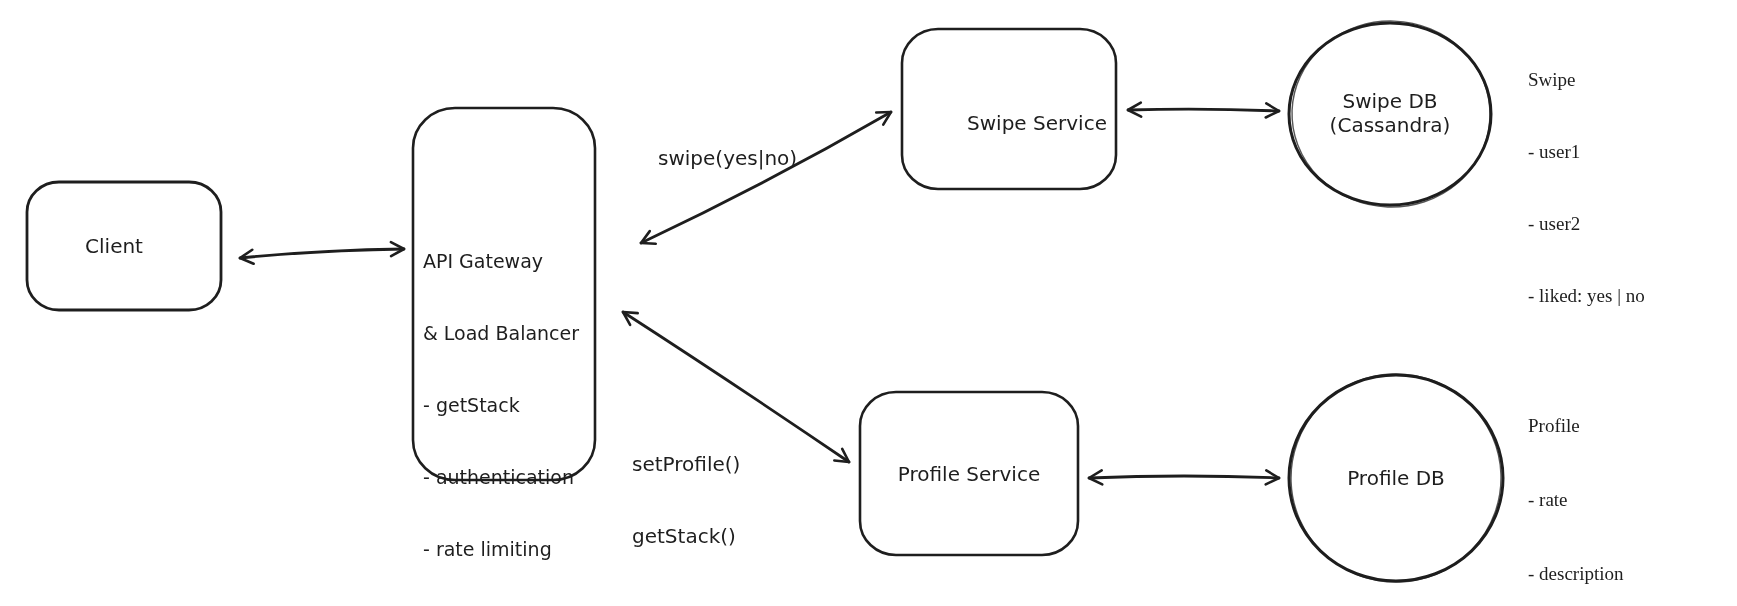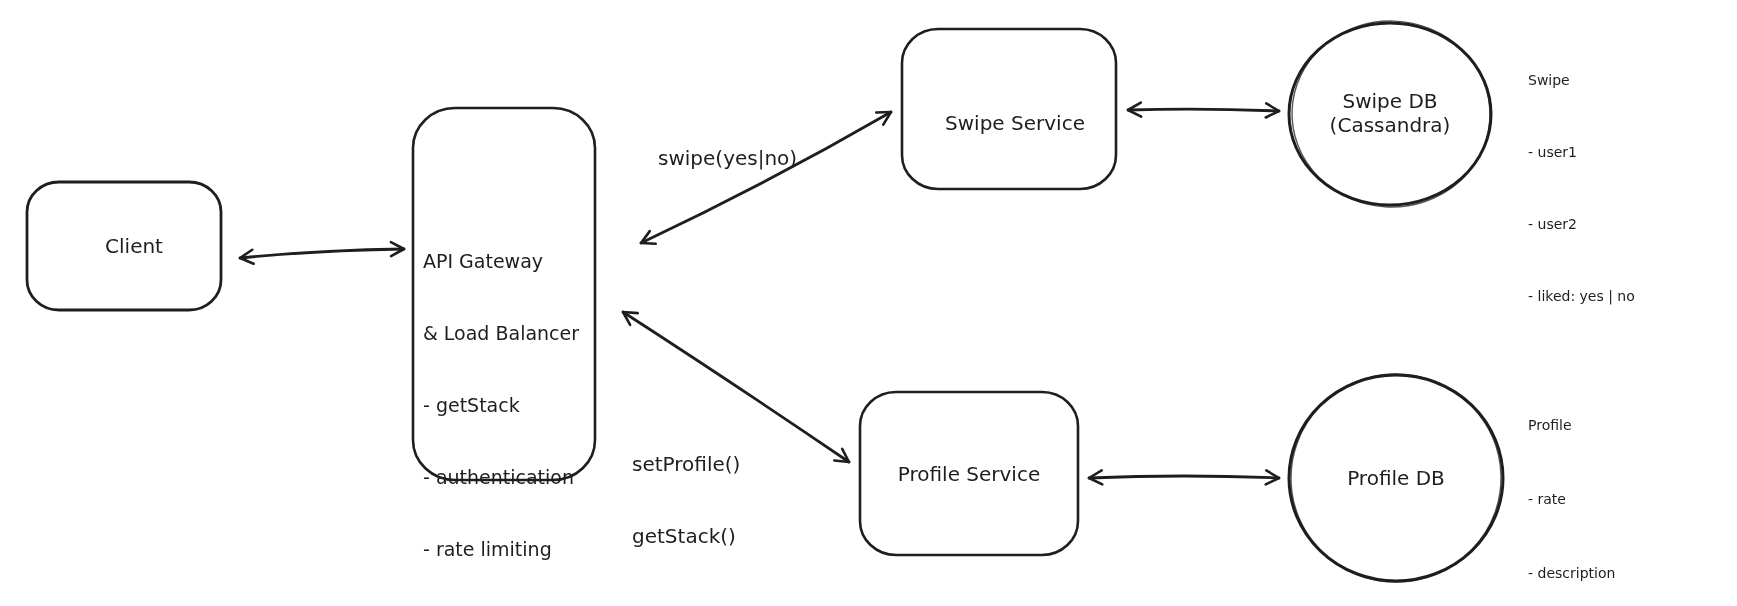--- a/index.html
+++ b/index.html
@@ -25,21 +25,21 @@
     font-size: 20px;
   }
   .center {
     display: flex;
     align-items: center;
     justify-content: center;
     text-align: center;
   }
   .node-text { font-size: 20px; }
   .multiline div { height: 24px; }
-  .annot { font-size: 14px; }
+  .annot { font-size: 19px; font-family: Liberation Serif, serif; }
   .annot div { height: 24px; }
   .edge-label { font-size: 20px; margin-top: 16px; }
 </style>
 </head>
 <body>
 
 <div class="canvas">
 
   <svg class="layer" viewBox="0 0 1737 606">
     <defs>
@@ -59,31 +59,31 @@
     <ellipse cx="1396" cy="478" rx="107" ry="103" fill="none" stroke="#1e1e1e" stroke-width="3"></ellipse>
     <ellipse cx="1396" cy="478" rx="105" ry="104" transform="rotate(-2 1396 478)" fill="none" stroke="#1e1e1e" stroke-width="1.4" opacity="0.75"></ellipse>
 
     <path d="M 240 258 Q 322 250 404 249" fill="none" stroke="#1e1e1e" stroke-width="2.8" stroke-linecap="round" marker-start="url(#ah)" marker-end="url(#ah)"></path>
     <path d="M 641 243 Q 770 182 891 112" fill="none" stroke="#1e1e1e" stroke-width="2.8" stroke-linecap="round" marker-start="url(#ah)" marker-end="url(#ah)"></path>
     <path d="M 1128 110 Q 1204 108 1279 111" fill="none" stroke="#1e1e1e" stroke-width="2.8" stroke-linecap="round" marker-start="url(#ah)" marker-end="url(#ah)"></path>
     <path d="M 623 312 Q 733 383 849 462" fill="none" stroke="#1e1e1e" stroke-width="2.8" stroke-linecap="round" marker-start="url(#ah)" marker-end="url(#ah)"></path>
     <path d="M 1089 478 Q 1184 474 1279 478" fill="none" stroke="#1e1e1e" stroke-width="2.8" stroke-linecap="round" marker-start="url(#ah)" marker-end="url(#ah)"></path>
   </svg>
 
-  <div class="label center node-text" style="left:27px; top:182px; width:174px; height:128px;padding-left:20px;">Client</div>
+  <div class="label center node-text" style="left:27px; top:182px; width:174px; height:128px;">Client</div>
 
   <div class="label multiline" style="left:423px; top:201px; width:170px; font-size:19px;">
     <div>API Gateway</div>
     <div>&amp; Load Balancer</div>
     <div>- getStack</div>
     <div>- authentication</div>
     <div>- rate limiting</div>
   </div>
 
-  <div class="label center node-text" style="left:908px; top:29px; width:214px; height:188px;">Swipe Service</div>
+  <div class="label center node-text" style="left:930px; top:29px; width:214px; height:188px;">Swipe Service</div>
 
   <div class="label center" style="left:1289px; top:89px; width:202px; flex-direction:column;">
     <div>Swipe DB</div>
     <div>(Cassandra)</div>
   </div>
 
   <div class="label center node-text" style="left:860px; top:392px; width:218px; height:163px;">Profile Service</div>
 
   <div class="label center node-text" style="left:1289px; top:466px; width:214px;">Profile DB</div>
 

